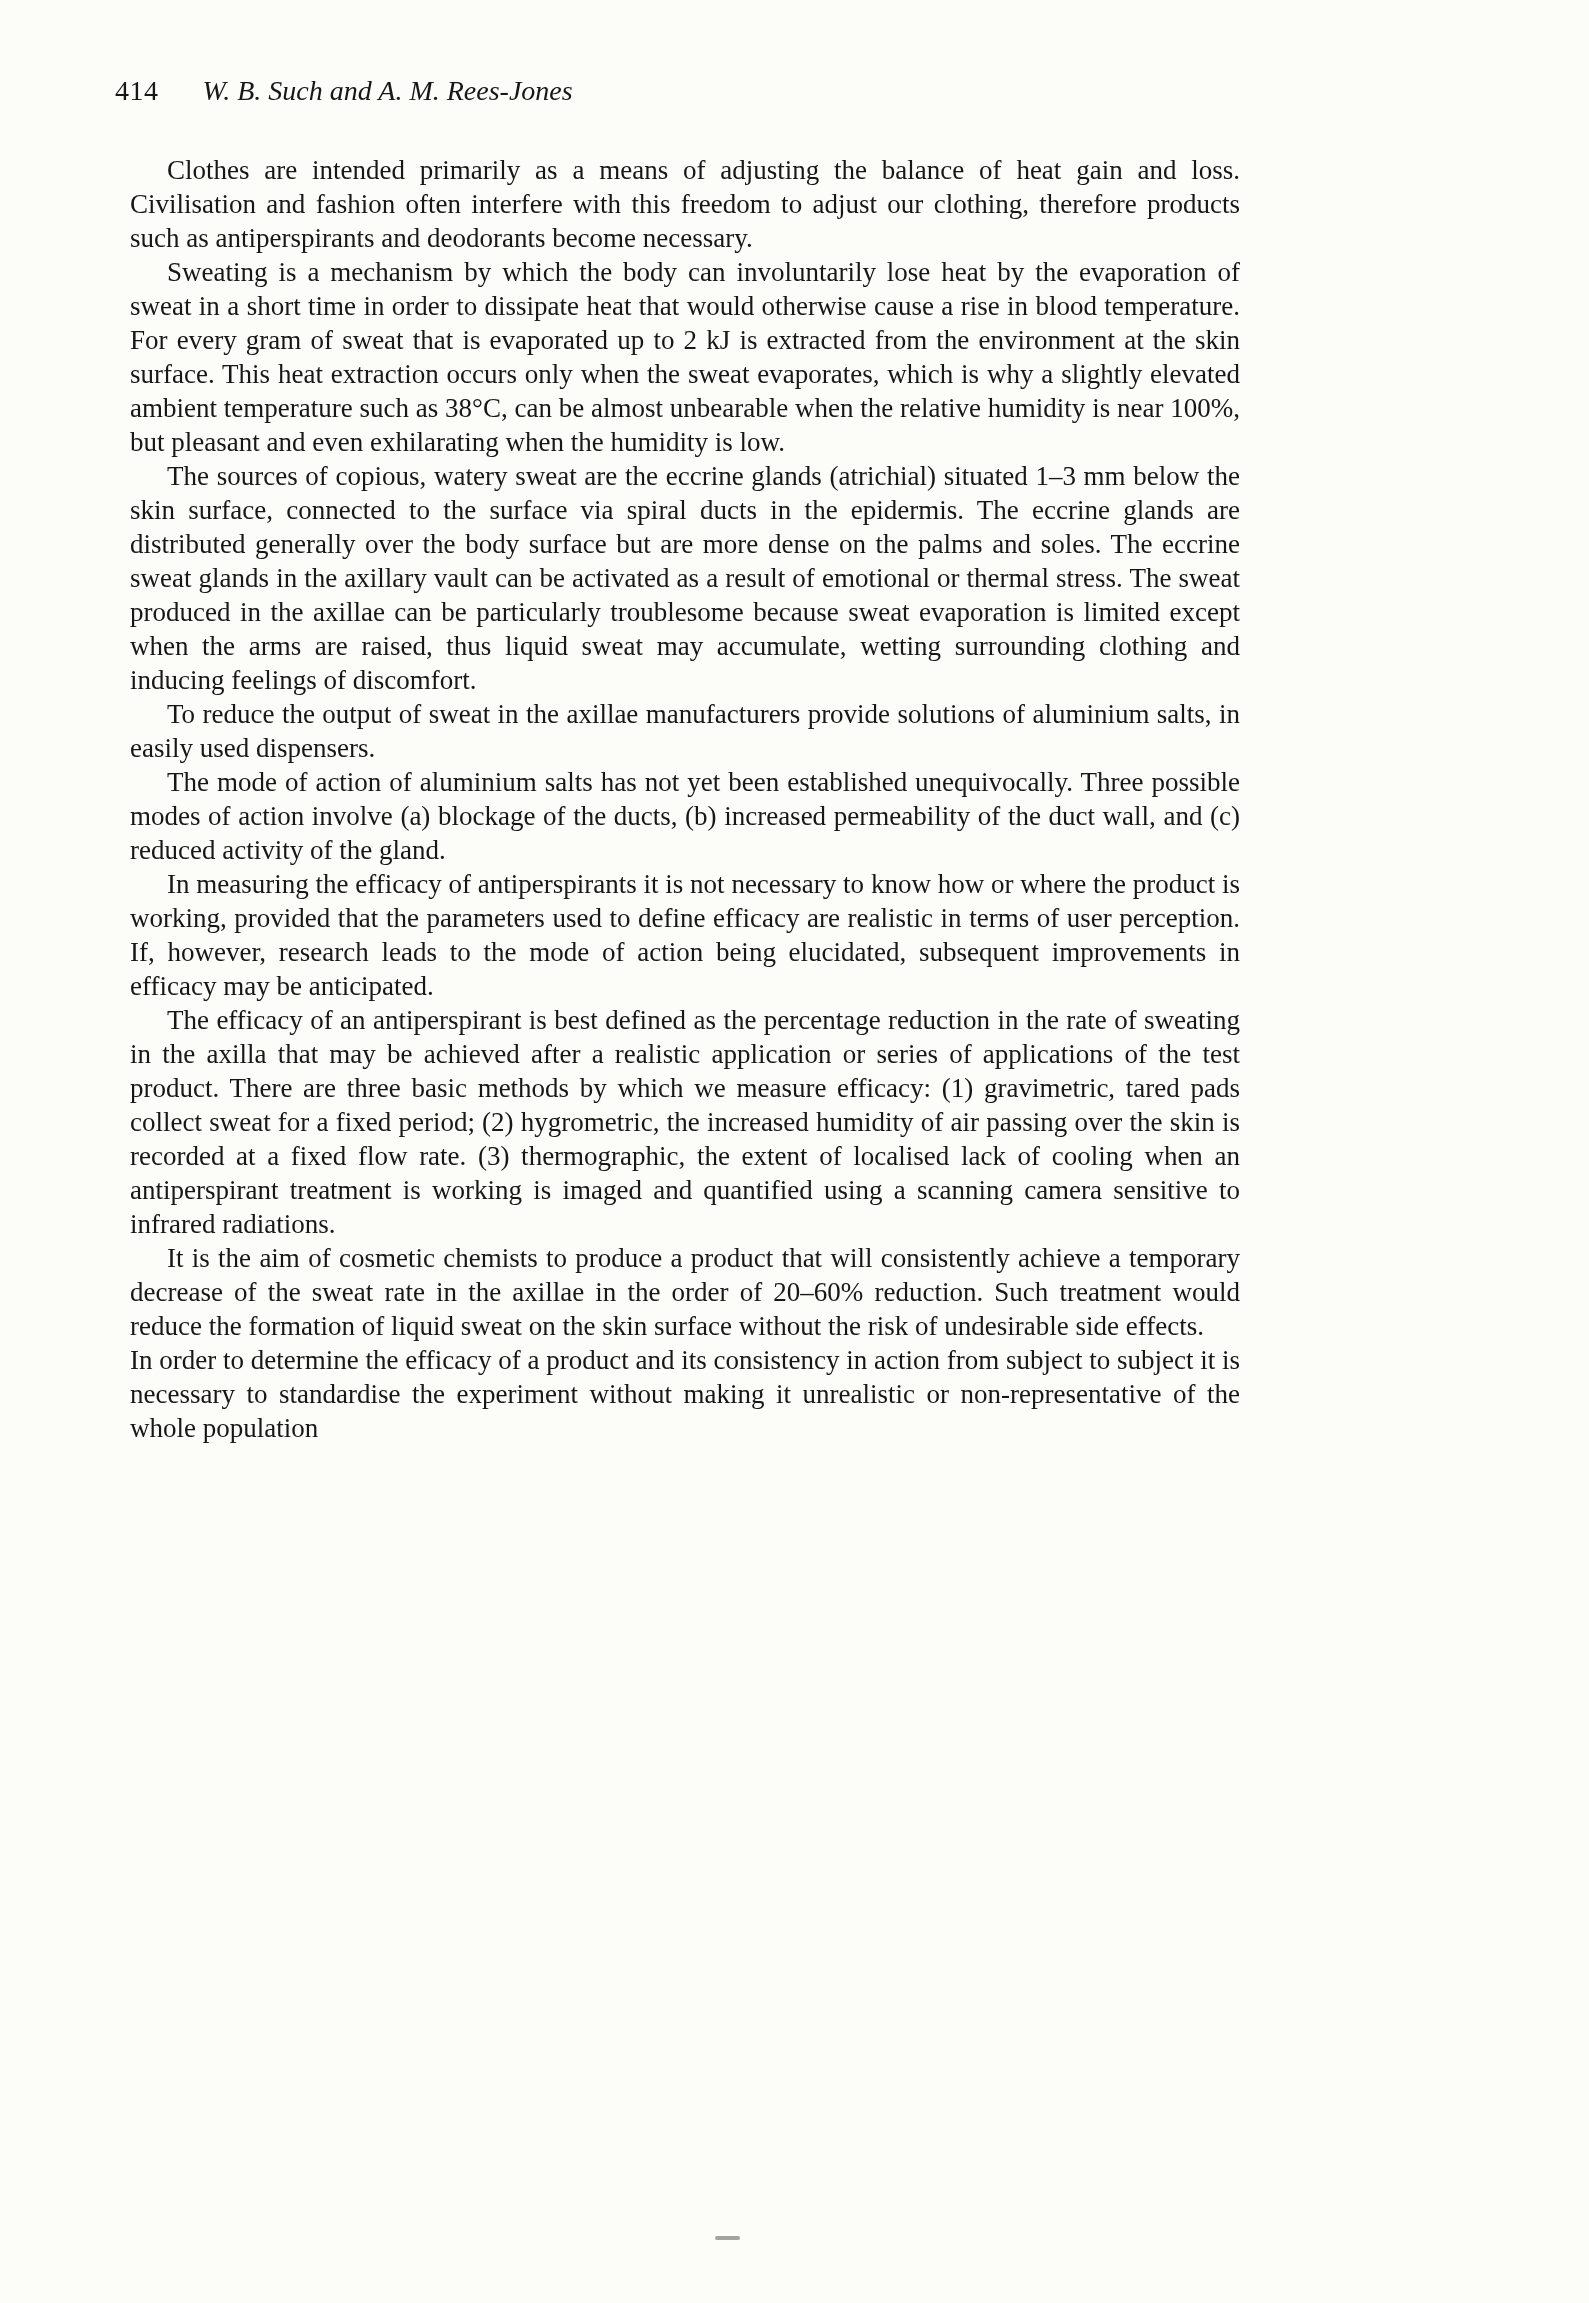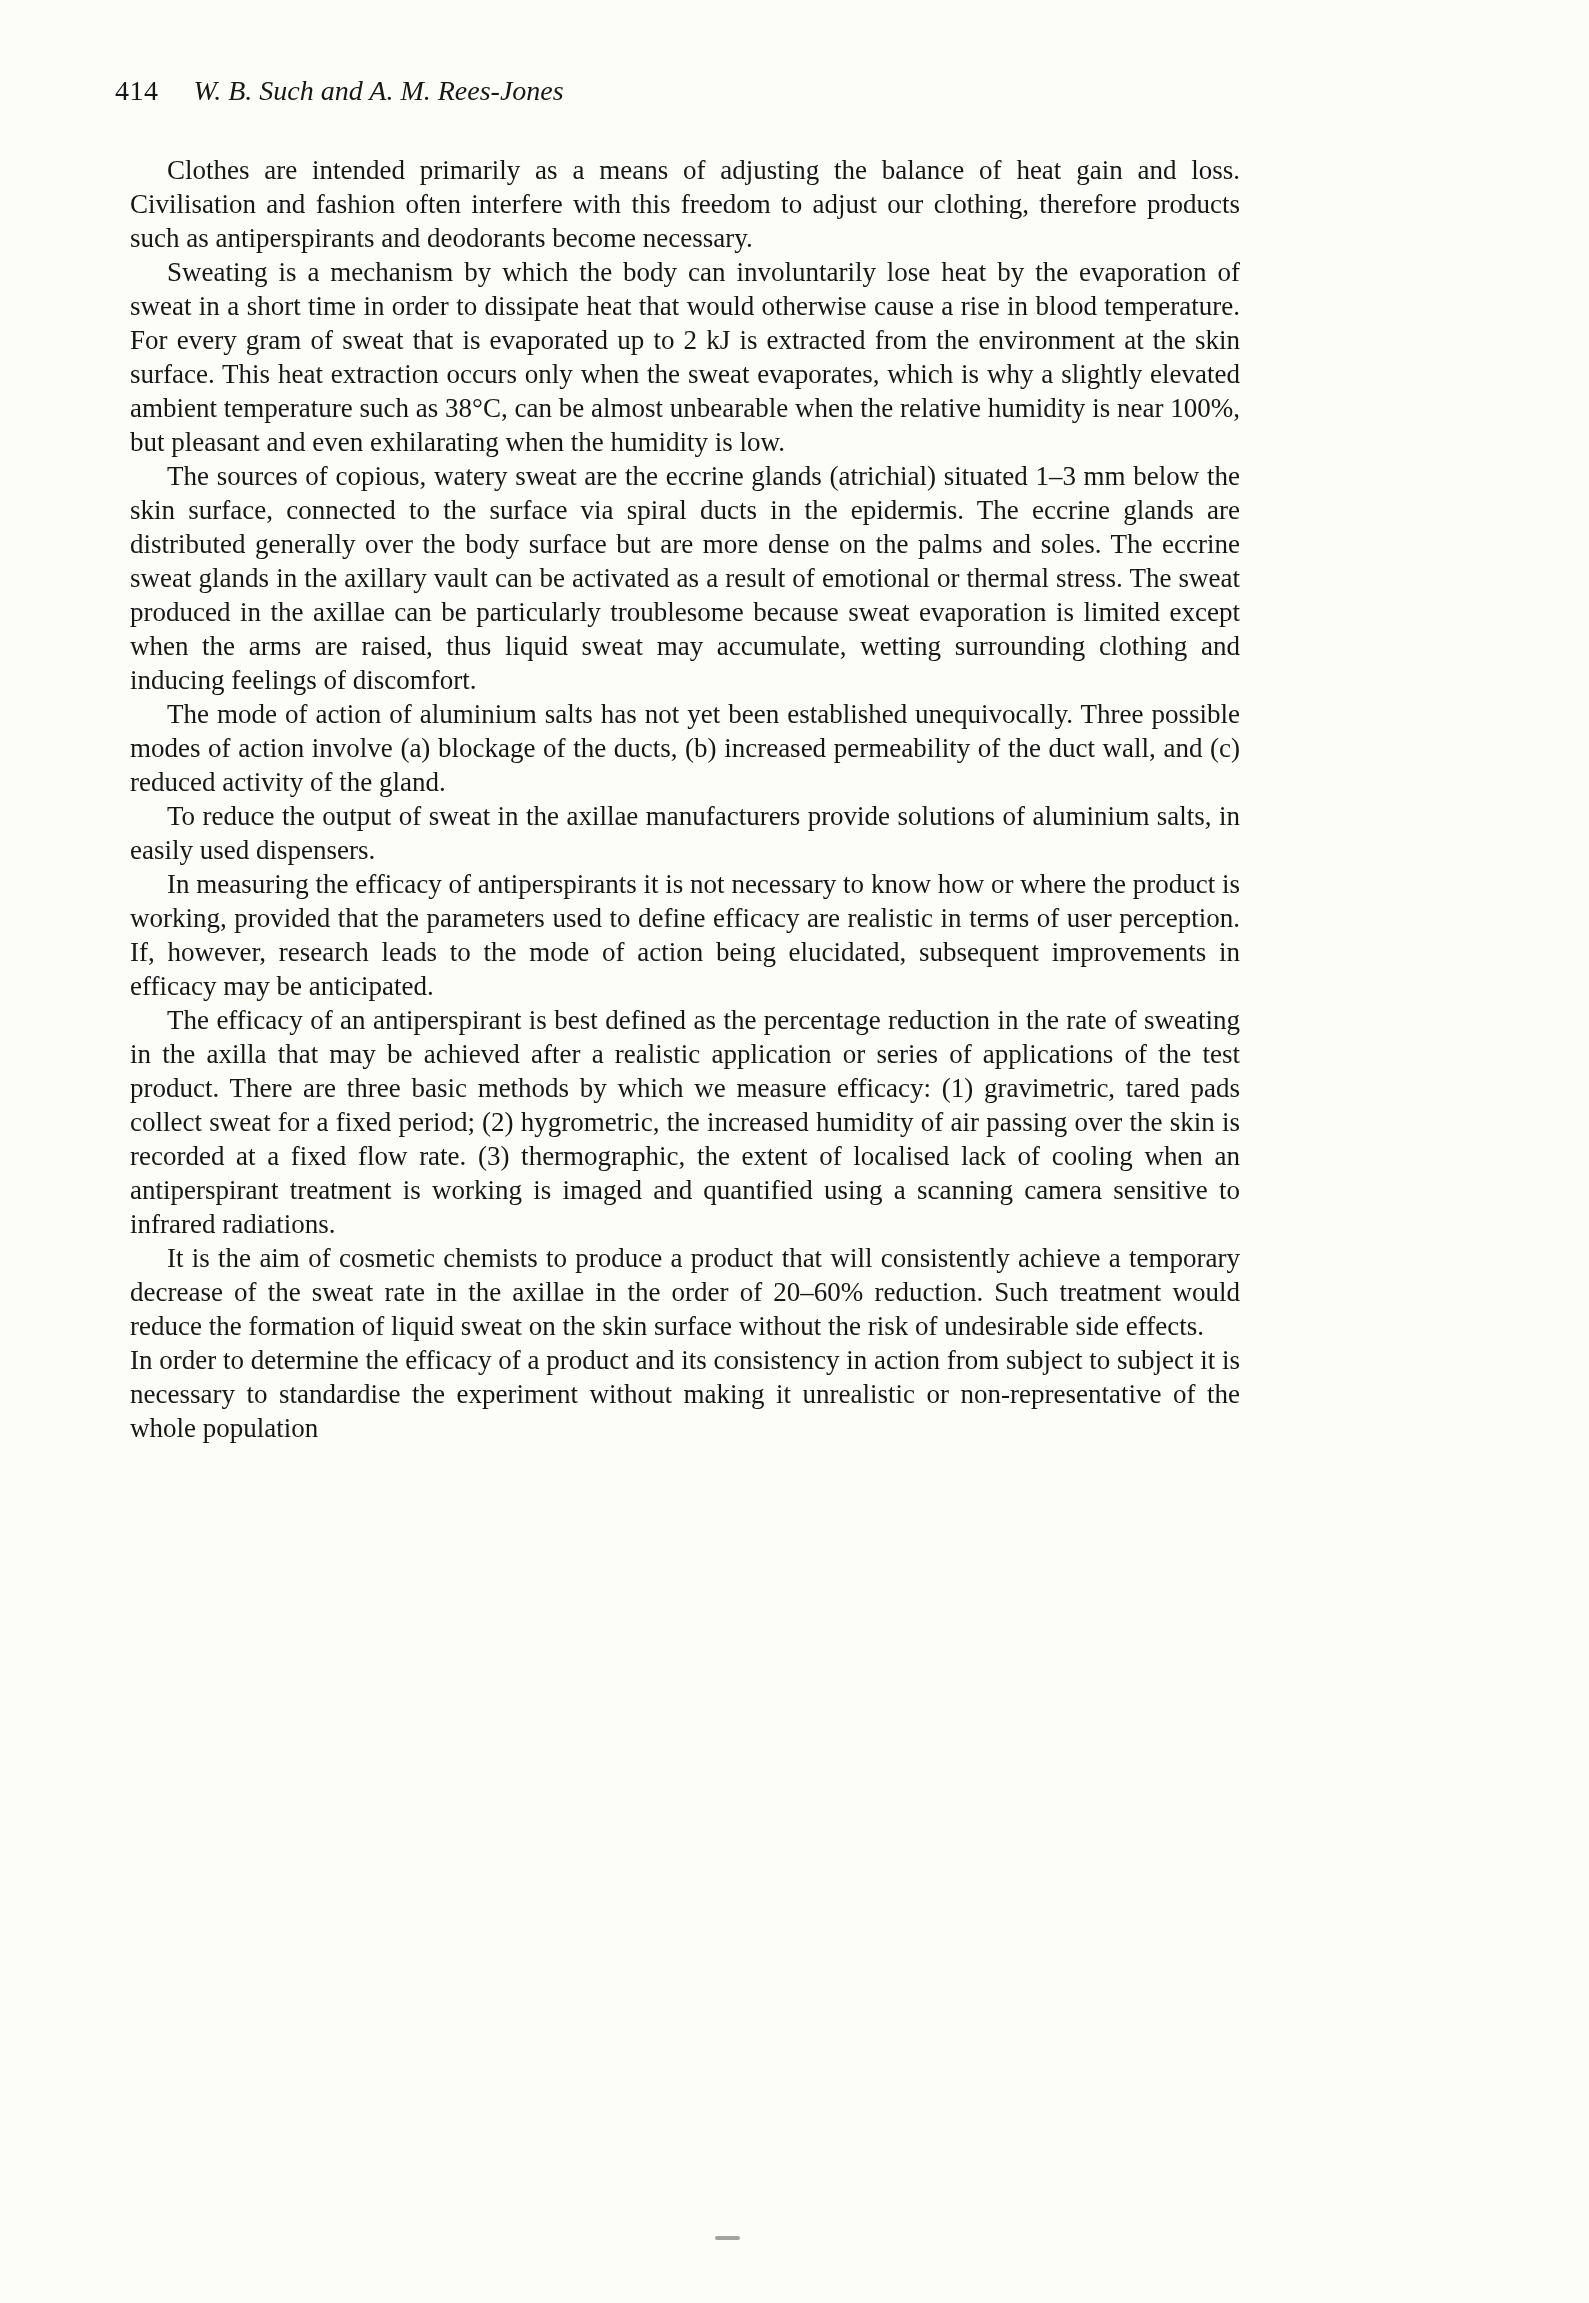--- a/index.html
+++ b/index.html
@@ -15,21 +15,21 @@
     font-family: "Liberation Serif", "DejaVu Serif", serif;
     color: #171717;
     overflow: hidden;
   }
   .running-head {
     position: absolute;
     top: 75px;
     left: 115px;
     display: flex;
     align-items: baseline;
-    gap: 35px;
+    gap: 44px;
     font-size: 28px;
   }
   .page-number {
     font-style: normal;
     letter-spacing: 0.5px;
   }
   .authors {
     font-style: italic;
   }
   .text-block {
@@ -77,22 +77,22 @@
 
   <header class="running-head">
     <span class="page-number">414</span>
     <span class="authors">W. B. Such and A. M. Rees-Jones</span>
   </header>
 
   <main class="text-block">
     <p>Clothes are intended primarily as a means of adjusting the balance of heat gain and loss. Civilisation and fashion often interfere with this freedom to adjust our clothing, therefore products such as antiperspirants and deodorants become necessary.</p>
     <p>Sweating is a mechanism by which the body can involuntarily lose heat by the evaporation of sweat in a short time in order to dissipate heat that would otherwise cause a rise in blood temperature. For every gram of sweat that is evaporated up to 2 kJ is extracted from the environment at the skin surface. This heat extraction occurs only when the sweat evaporates, which is why a slightly elevated ambient temperature such as 38°C, can be almost unbearable when the relative humidity is near 100%, but pleasant and even exhilarating when the humidity is low.</p>
     <p>The sources of copious, watery sweat are the eccrine glands (atrichial) situated 1–3 mm below the skin surface, connected to the surface via spiral ducts in the epidermis. The eccrine glands are distributed generally over the body surface but are more dense on the palms and soles. The eccrine sweat glands in the axillary vault can be activated as a result of emotional or thermal stress. The sweat produced in the axillae can be particularly troublesome because sweat evaporation is limited except when the arms are raised, thus liquid sweat may accumulate, wetting surrounding clothing and inducing feelings of discomfort.</p>
+    <p>To reduce the output of sweat in the axillae manufacturers provide solutions of aluminium salts, in easily used dispensers.</p>
     <p>The mode of action of aluminium salts has not yet been established unequivocally. Three possible modes of action involve (a) blockage of the ducts, (b) increased permeability of the duct wall, and (c) reduced activity of the gland.</p>
-    <p>To reduce the output of sweat in the axillae manufacturers provide solutions of aluminium salts, in easily used dispensers.</p>
     <p>In measuring the efficacy of antiperspirants it is not necessary to know how or where the product is working, provided that the parameters used to define efficacy are realistic in terms of user perception. If, however, research leads to the mode of action being elucidated, subsequent improvements in efficacy may be anticipated.</p>
     <p>The efficacy of an antiperspirant is best defined as the percentage reduction in the rate of sweating in the axilla that may be achieved after a realistic application or series of applications of the test product. There are three basic methods by which we measure efficacy: (1) gravimetric, tared pads collect sweat for a fixed period; (2) hygrometric, the increased humidity of air passing over the skin is recorded at a fixed flow rate. (3) thermographic, the extent of localised lack of cooling when an antiperspirant treatment is working is imaged and quantified using a scanning camera sensitive to infrared radiations.</p>
     <p>It is the aim of cosmetic chemists to produce a product that will consistently achieve a temporary decrease of the sweat rate in the axillae in the order of 20–60% reduction. Such treatment would reduce the formation of liquid sweat on the skin surface without the risk of undesirable side effects.</p>
 
 
     <p class="no-indent">In order to determine the efficacy of a product and its consistency in action from subject to subject it is necessary to standardise the experiment without making it unrealistic or non-representative of the whole population</p>
   </main>
 
   <div class="page-mark"></div>
 

